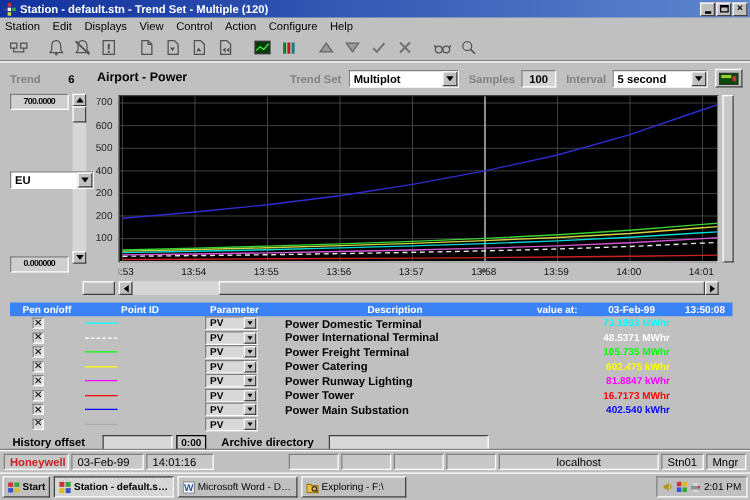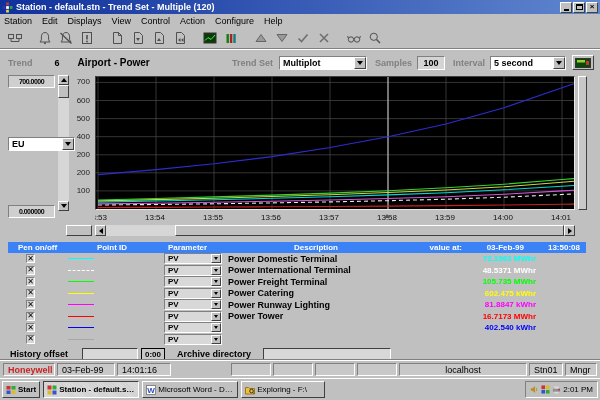--- a/index.html
+++ b/index.html
@@ -48,21 +48,21 @@
   .hthumb{position:absolute;top:0;height:11px;background:#c0c0c0;border:1px solid;border-color:#fff #404040 #404040 #fff;}
   .corner{position:absolute;left:66px;top:225px;width:26px;height:11px;background:#c0c0c0;border:1px solid;border-color:#fff #404040 #404040 #fff;}
   
   .grid{display:grid;grid-template-columns:10px 42px 104px 58px 1fr 52px 62px 56px 6px;align-items:center;}
   .tblhead{position:absolute;top:242px;left:8px;width:578px;height:11px;background:#3b82f6;color:#fff;font-size:8px;font-weight:bold;}
   .tblhead div{white-space:nowrap;}
   .rows{position:absolute;top:253px;left:8px;width:578px;}
   .row{height:11.5px;}
   .cb{width:9px;height:9px;background:#d6d6d6;border:1px solid;border-color:#808080 #fff #fff #808080;display:flex;align-items:center;justify-content:center;font-size:8px;line-height:1;color:#000;margin-left:8px;}
   .penline{height:0;width:26px;margin-left:8px;border-top:1px solid;}
-  .pvc{height:11px;width:58px;background:#d8d8d8;border:1px solid;border-color:#808080 #fff #fff #808080;position:relative;font-size:8px;font-weight:bold;display:flex;align-items:center;padding-left:3px;}
+  .pvc{height:11px;width:42px;background:#d8d8d8;border:1px solid;border-color:#808080 #fff #fff #808080;position:relative;font-size:8px;font-weight:bold;display:flex;align-items:center;padding-left:3px;}
   .pvc .dd{width:10px;}
   .pvc .dd:after{border-width:2px;border-top-width:3px;margin-top:2px;}
   .desc{font-size:9px;font-weight:bold;color:#000;padding-left:6px;white-space:nowrap;overflow:hidden;}
   .pval{grid-column:6/9;font-size:8px;font-weight:bold;text-align:right;padding-right:44px;white-space:nowrap;}
   
   .hist{position:absolute;top:347px;left:8px;right:8px;height:14px;display:flex;align-items:center;font-size:9px;font-weight:bold;}
   
   .statusbar{position:absolute;top:362px;left:0;right:0;height:15px;display:flex;align-items:center;padding:0 3px;font-size:9px;}
   .scell{background:#c8c8c8;border:1px solid;border-color:#808080 #fff #fff #808080;height:13px;display:flex;align-items:center;padding:0 4px;margin-right:2px;white-space:nowrap;overflow:hidden;}
   
@@ -389,20 +389,21 @@
         <span class="pval" style="color: rgb(255, 0, 0);">16.7173 MWhr</span>
       </div>
       <div class="row grid">
         <span></span>
         <span class="cb">✕</span>
         <span class="penline" style="border-top-color: rgb(0, 0, 255); border-top-style: solid;"></span>
         <span class="pvc">
           <span>PV</span>
           <span class="dd"></span>
         </span>
+        <span class="desc">Power Main Substation</span>
         <span class="pval" style="color: rgb(0, 0, 255);">402.540 kWhr</span>
       </div>
       <div class="row grid">
         <span></span>
         <span class="cb">✕</span>
         <span class="penline" style="border-top-color: rgb(168, 168, 168); border-top-style: solid;"></span>
         <span class="pvc">
           <span>PV</span>
           <span class="dd"></span>
         </span>

